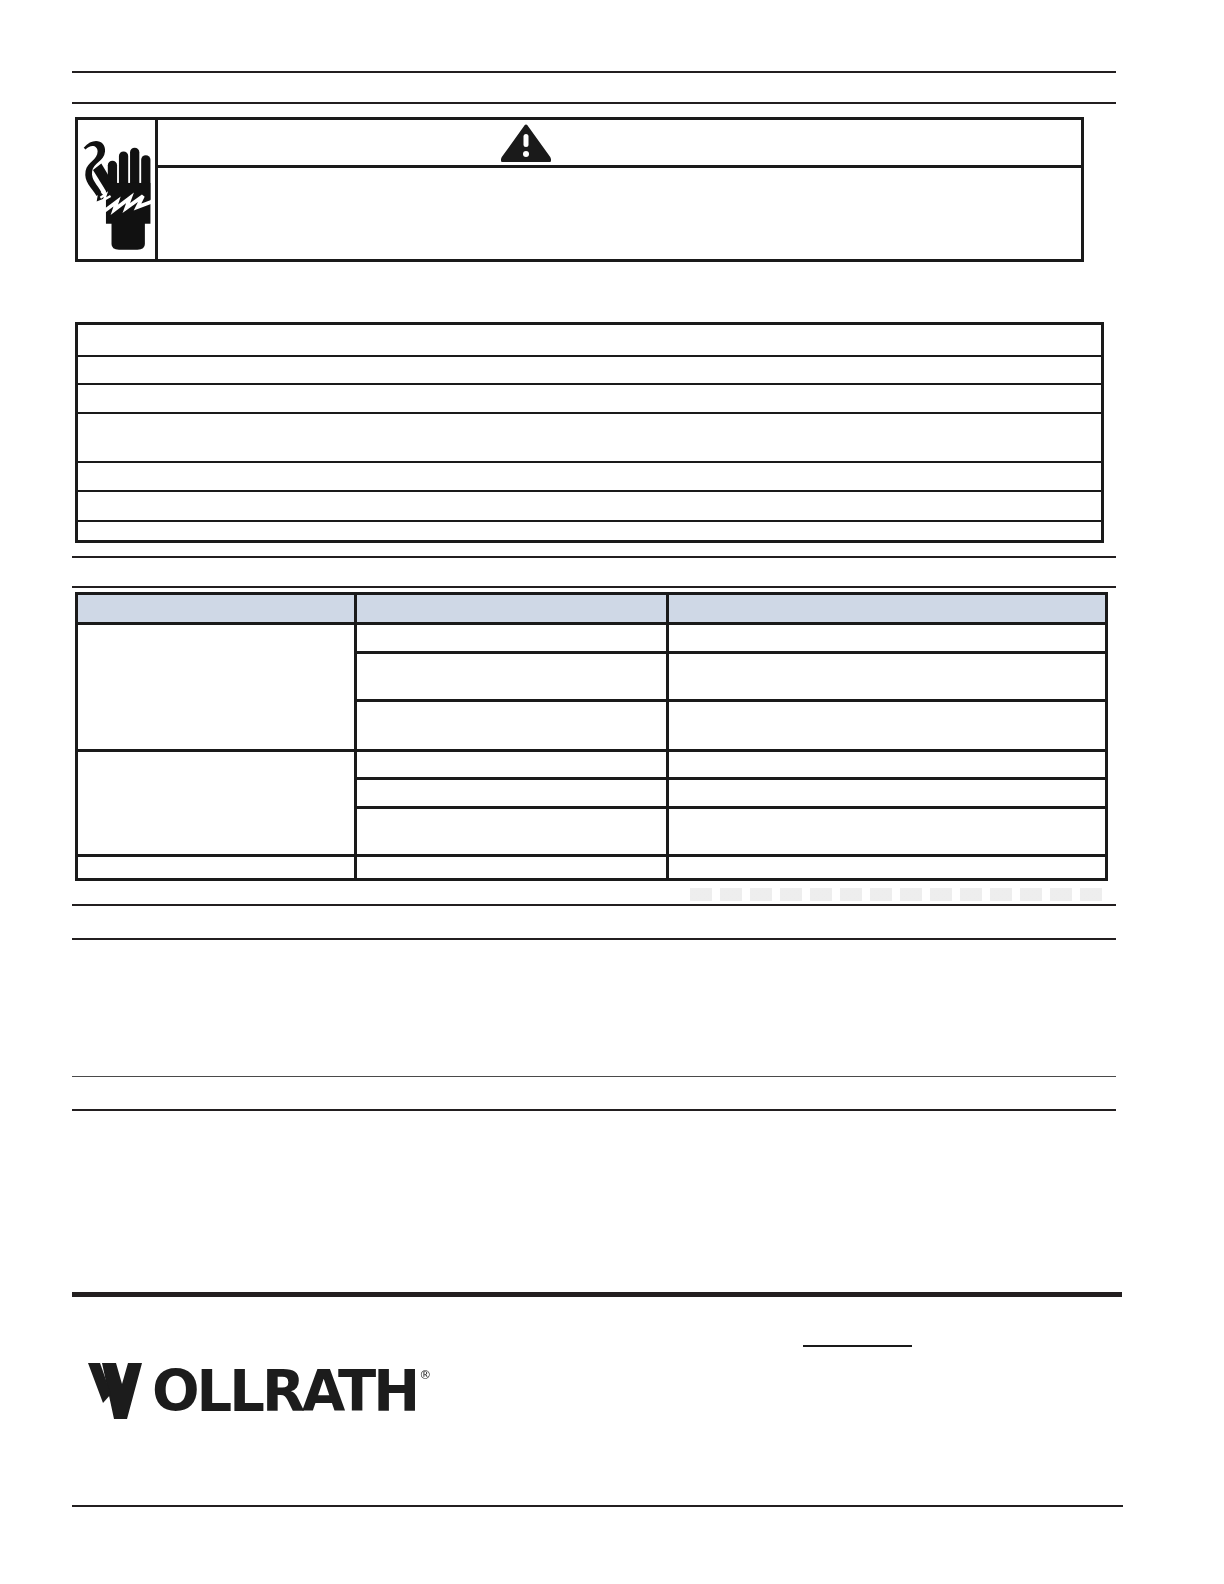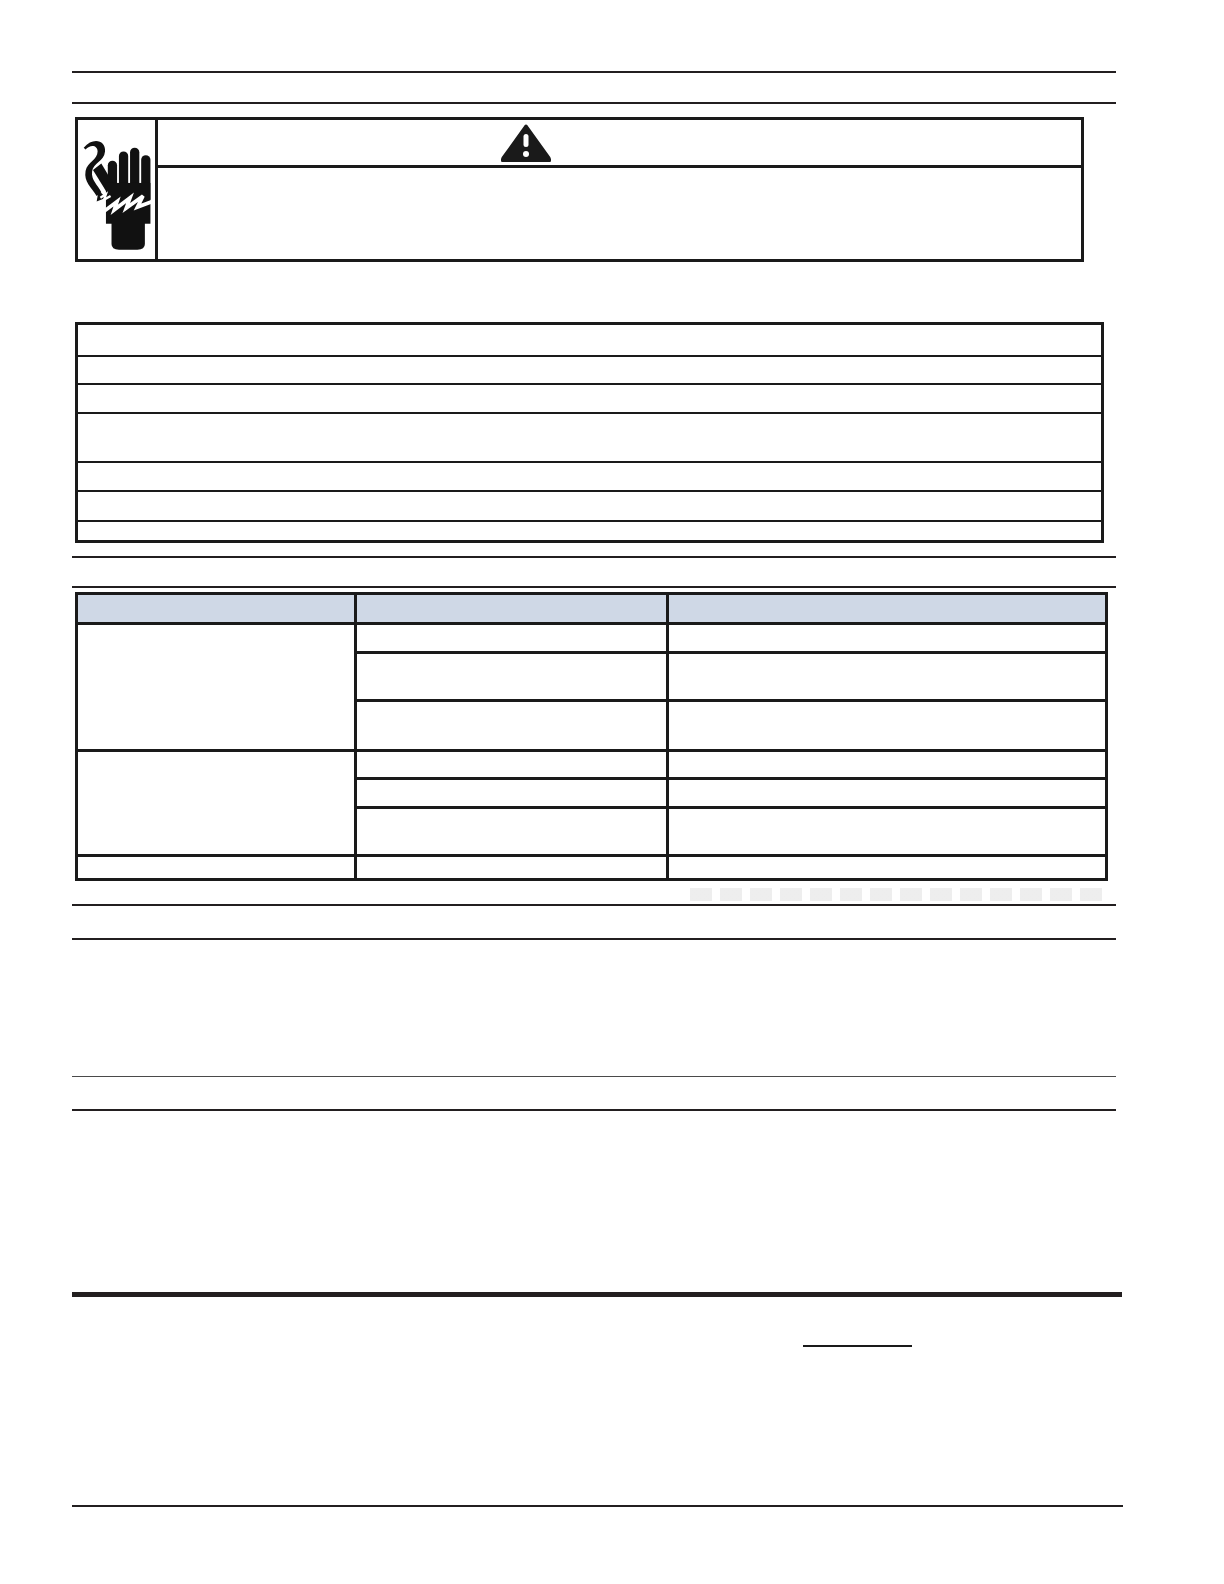--- a/index.html
+++ b/index.html
@@ -130,16 +130,24 @@
 
   <div class="hr thin" style="left:72px;top:904px;width:1044px;"></div>
   <div class="hr thin" style="left:72px;top:938px;width:1044px;"></div>
   <div class="hr hairline" style="left:72px;top:1076px;width:1044px;"></div>
   <div class="hr thin" style="left:72px;top:1109px;width:1044px;"></div>
 
   <div class="hr thick" style="left:72px;top:1292px;width:1050px;"></div>
 
   <div class="footnote-underline"></div>
 
+  <div class="logo">
+    <svg class="v-mark" width="62" height="58" viewBox="0 0 62 58">
+      <polygon points="14,1 28,1 34,22 40,1 54,1 39,57 26,57" fill="#1c1c1c"></polygon>
+      <polygon points="0,1 12,1 23,32 15,41" fill="#1c1c1c"></polygon>
+    </svg>
+    <span class="logo-text">OLLRATH</span>
+    <span class="reg">®</span>
+  </div>
 
   <div class="hr thin" style="left:72px;top:1505px;width:1051px;"></div>
 
 </div>
 
 </body></html>

